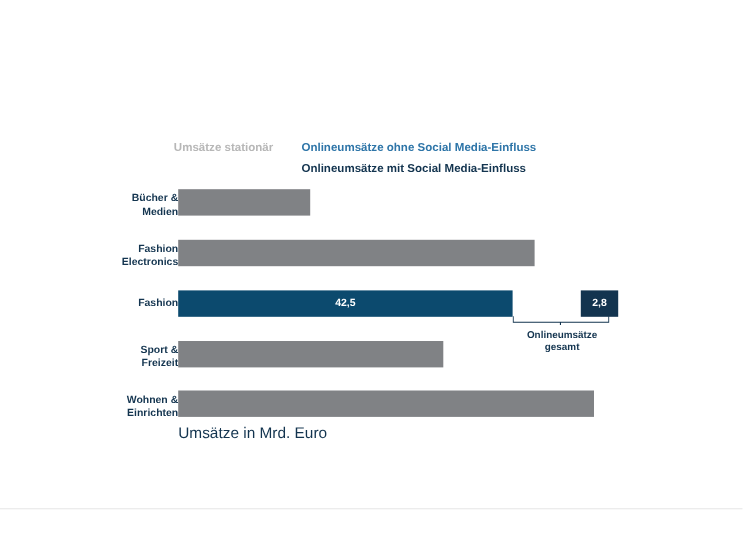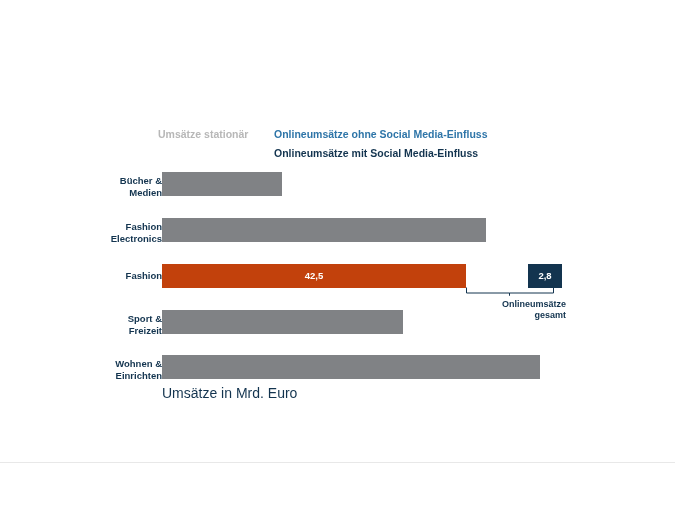--- a/index.html
+++ b/index.html
@@ -82,21 +82,21 @@
     position: absolute;
     left: 162px;
     height: 24px;
   }
   .seg {
     position: absolute;
     top: 0;
     height: 24px;
   }
   .seg-grey { background: #808285; }
-  .seg-light { background: #c2410c; }
+  .seg-light { background: #0c4a6e; }
   .seg-mid { background: #2e75a8; }
   .seg-dark { background: #13344f; }
   .seg-label {
     position: absolute;
     top: 0;
     height: 24px;
     line-height: 24px;
     font-size: 9.5px;
     font-weight: bold;
     text-align: center;
@@ -118,21 +118,21 @@
     left: 466px;
     top: 287px;
     width: 88px;
     height: 9px;
   }
   #brace-label {
     position: absolute;
     left: 456px;
     top: 299px;
     width: 110px;
-    text-align: right;
+    text-align: center;
     font-size: 9px;
     font-weight: bold;
     color: #13344f;
     line-height: 11px;
   }
   #source {
     position: absolute;
     left: 24px;
     top: 478px;
     font-size: 8px;

